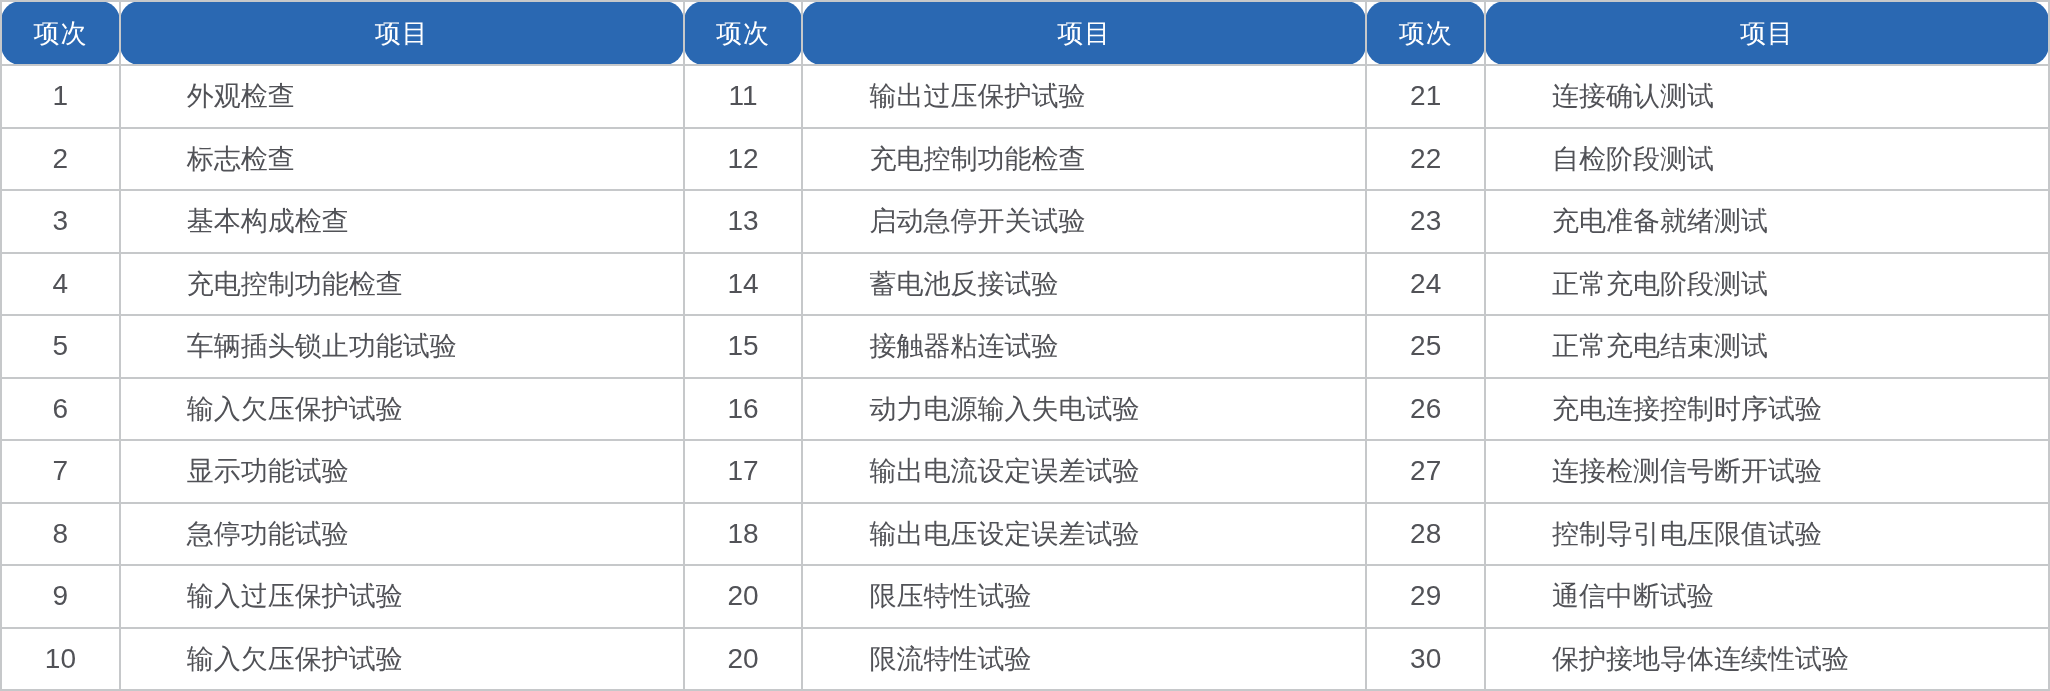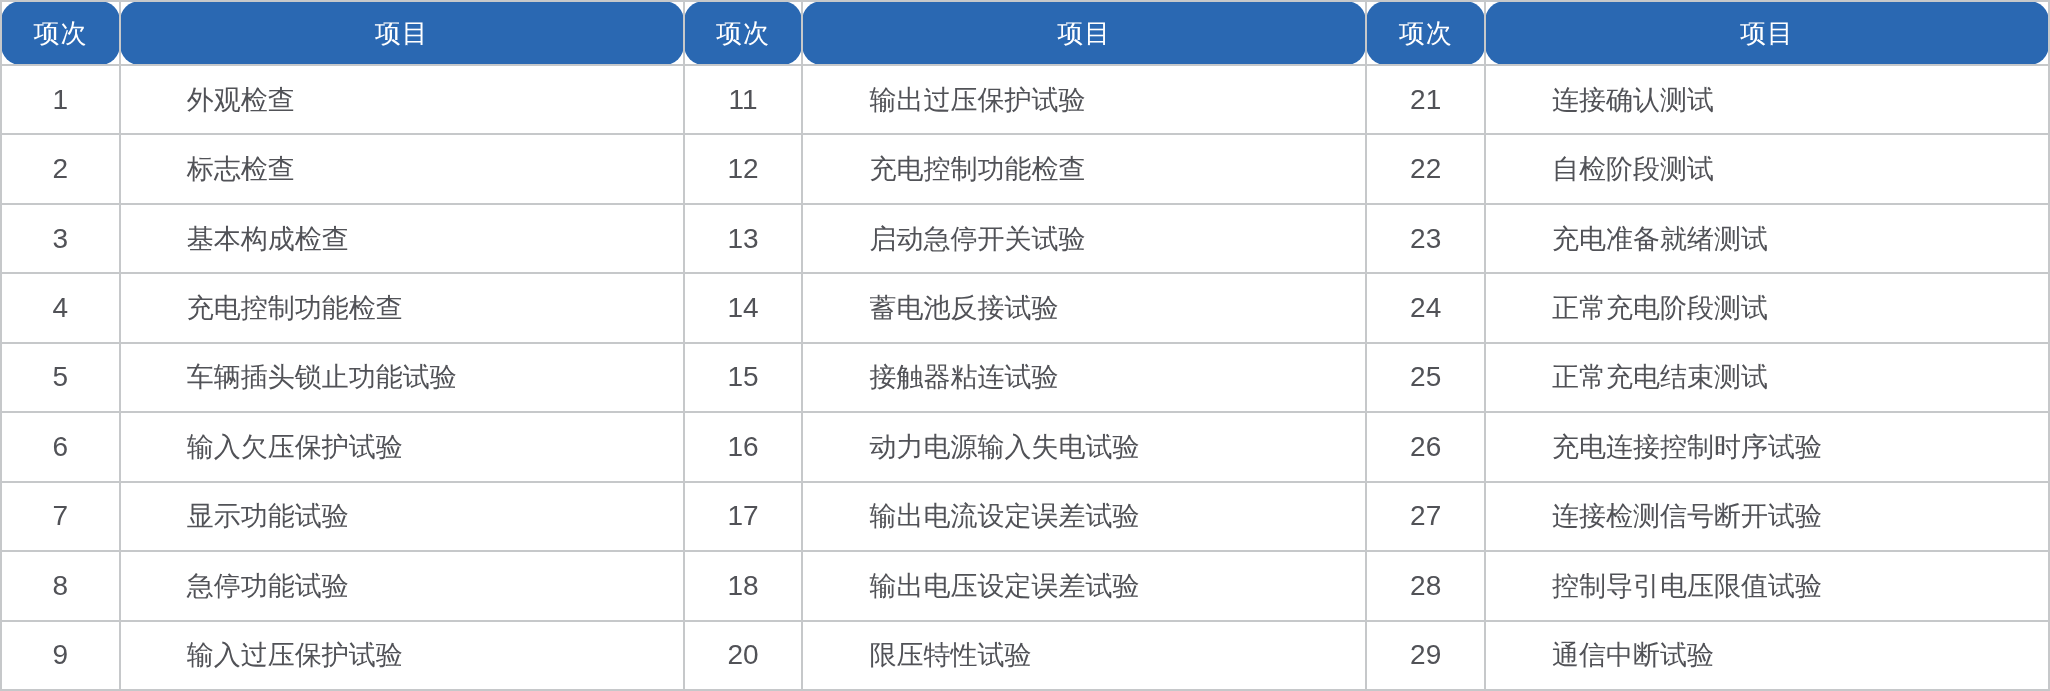--- a/index.html
+++ b/index.html
@@ -143,14 +143,22 @@
         <td class="col-item">控制导引电压限值试验</td>
       </tr>
       <tr>
         <td class="col-no">9</td>
         <td class="col-item">输入过压保护试验</td>
         <td class="col-no">20</td>
         <td class="col-item">限压特性试验</td>
         <td class="col-no">29</td>
         <td class="col-item">通信中断试验</td>
       </tr>
+      <tr>
+        <td class="col-no">10</td>
+        <td class="col-item">输入欠压保护试验</td>
+        <td class="col-no">20</td>
+        <td class="col-item">限流特性试验</td>
+        <td class="col-no">30</td>
+        <td class="col-item">保护接地导体连续性试验</td>
+      </tr>
     </tbody>
 </table>
 
 </body></html>

